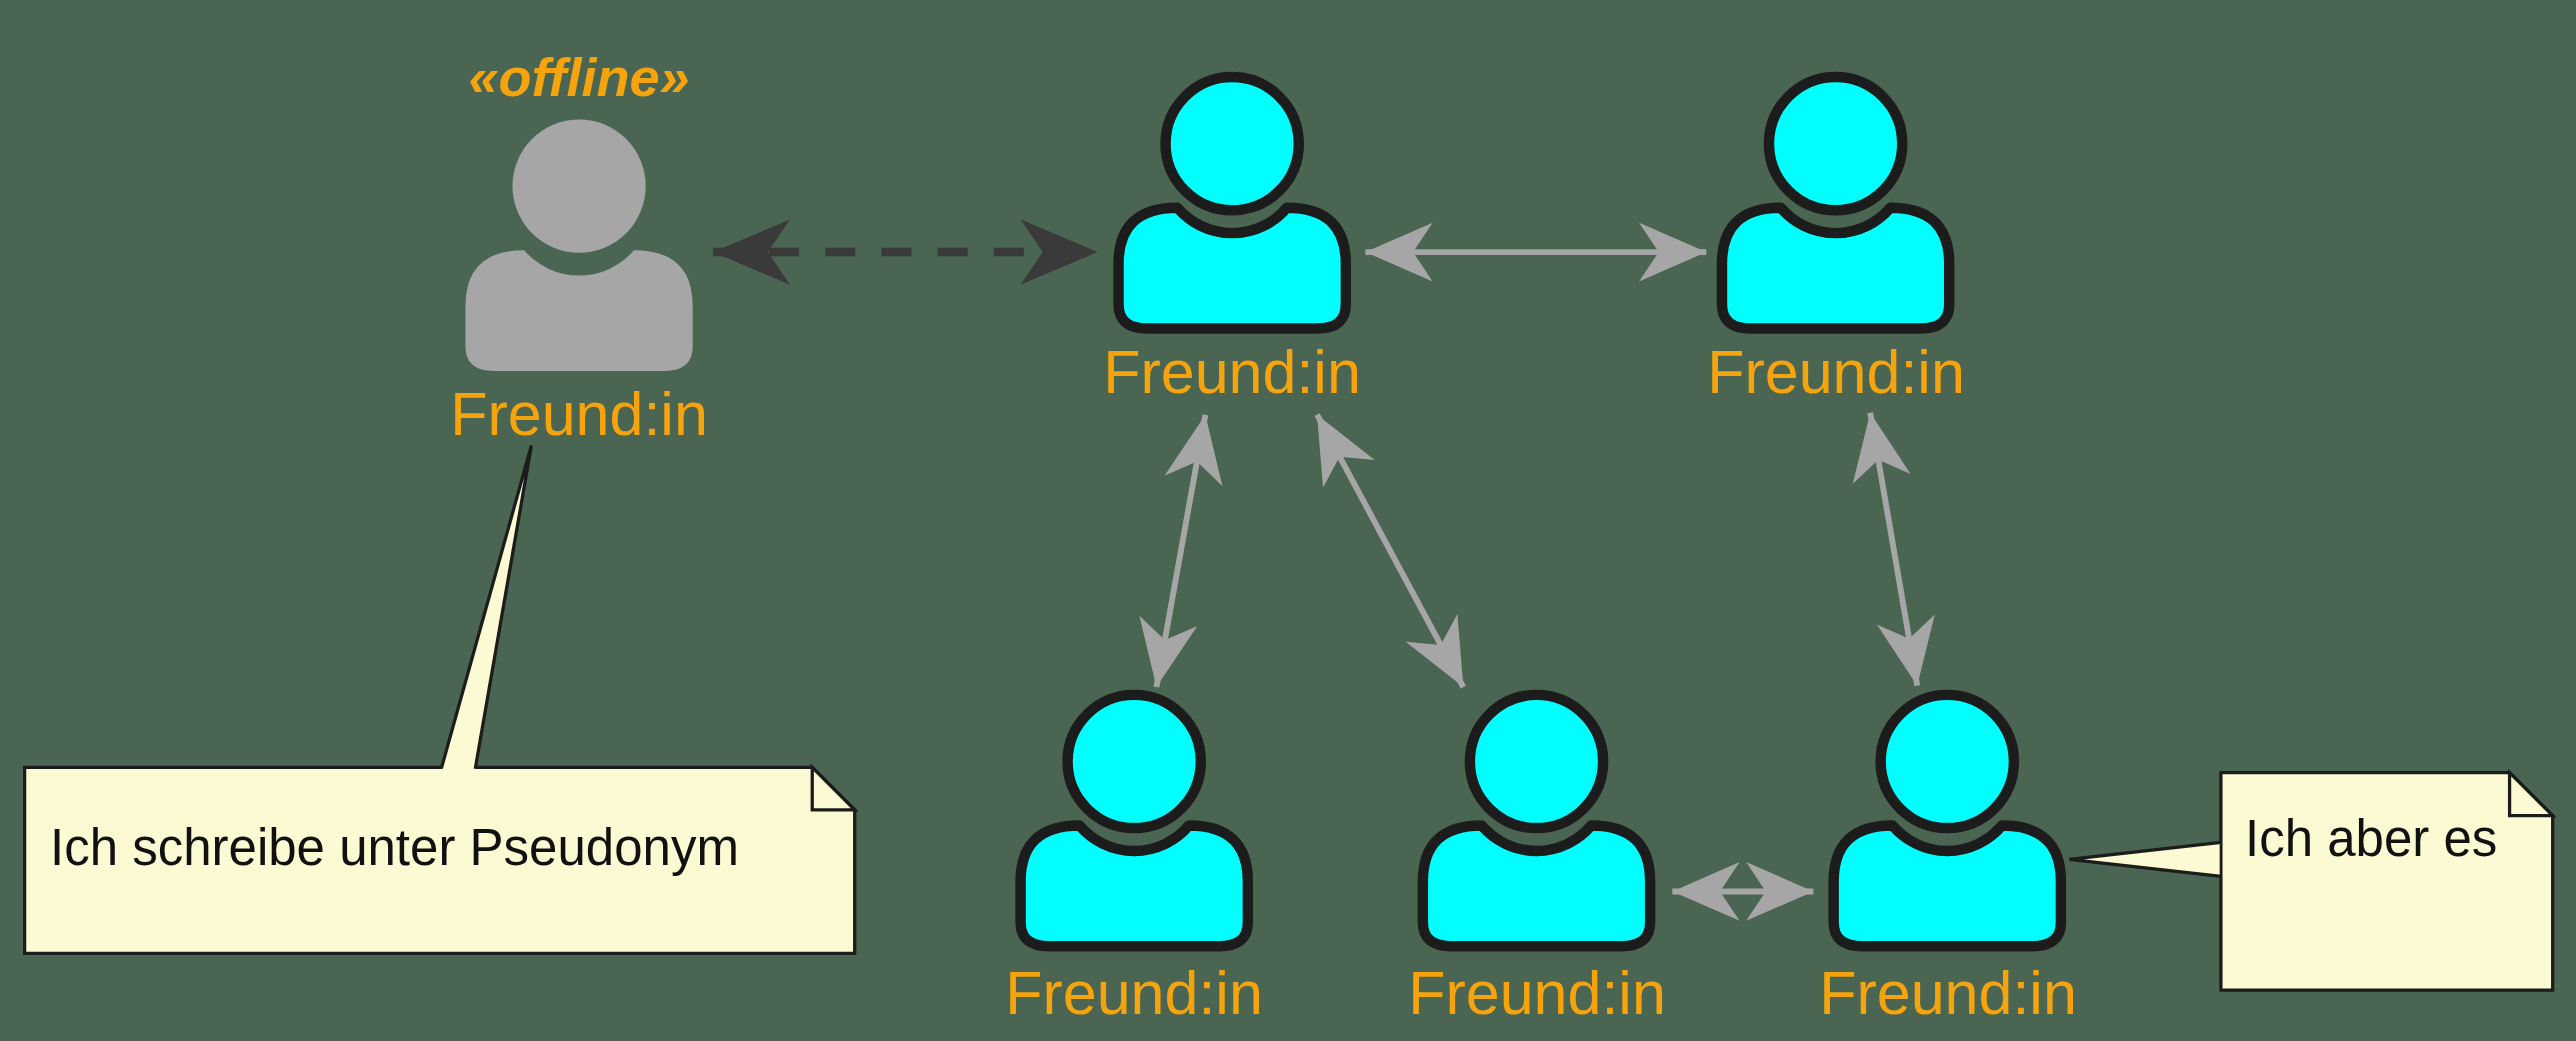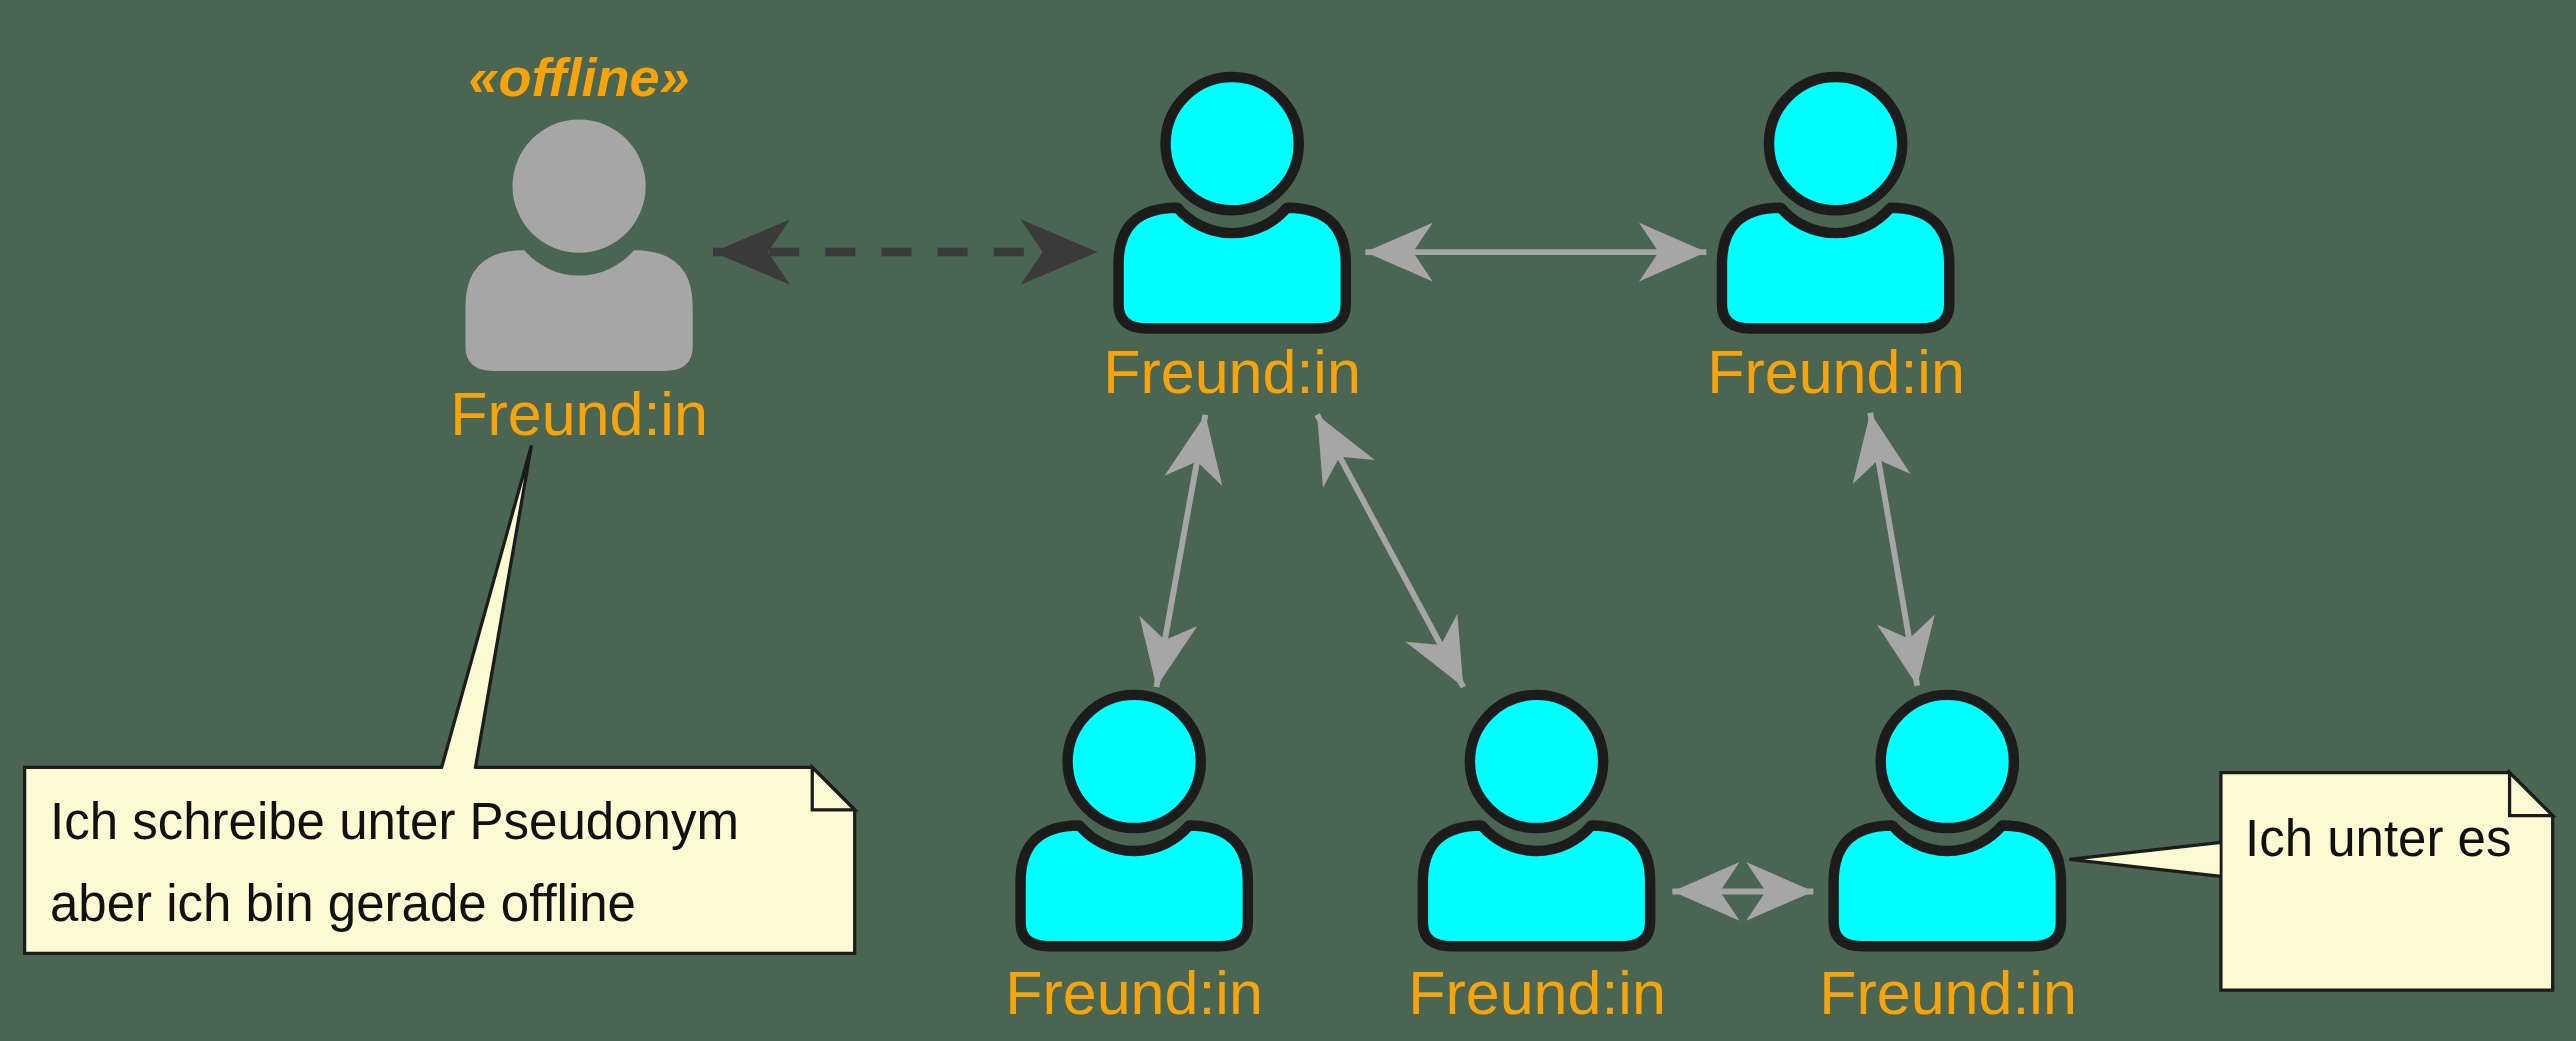--- a/index.html
+++ b/index.html
@@ -89,23 +89,22 @@
 
   <div class="txt stereotype" style="left:579px;top:46px;">«offline»</div>
 
   <div class="txt actor-label" style="left:579px;top:379px;">Freund:in</div>
   <div class="txt actor-label" style="left:1232px;top:337px;">Freund:in</div>
   <div class="txt actor-label" style="left:1836px;top:337px;">Freund:in</div>
   <div class="txt actor-label" style="left:1134px;top:958px;">Freund:in</div>
   <div class="txt actor-label" style="left:1537px;top:958px;">Freund:in</div>
   <div class="txt actor-label" style="left:1948px;top:958px;">Freund:in</div>
 
-  <div class="txt note-text" style="left:50px;top:781px;">
+  <div class="txt note-text" style="left:50px;top:807px;">
     <div>Ich schreibe unter Pseudonym</div>
-    <div>aber ich bin gerade offline</div>
   </div>
 
   <div class="txt note-text" style="left:2245px;top:798px;">
-    <div>Ich unter es</div>
+    <div>Ich aber es</div>
   </div>
 
 </div>
 
 
 </body></html>

